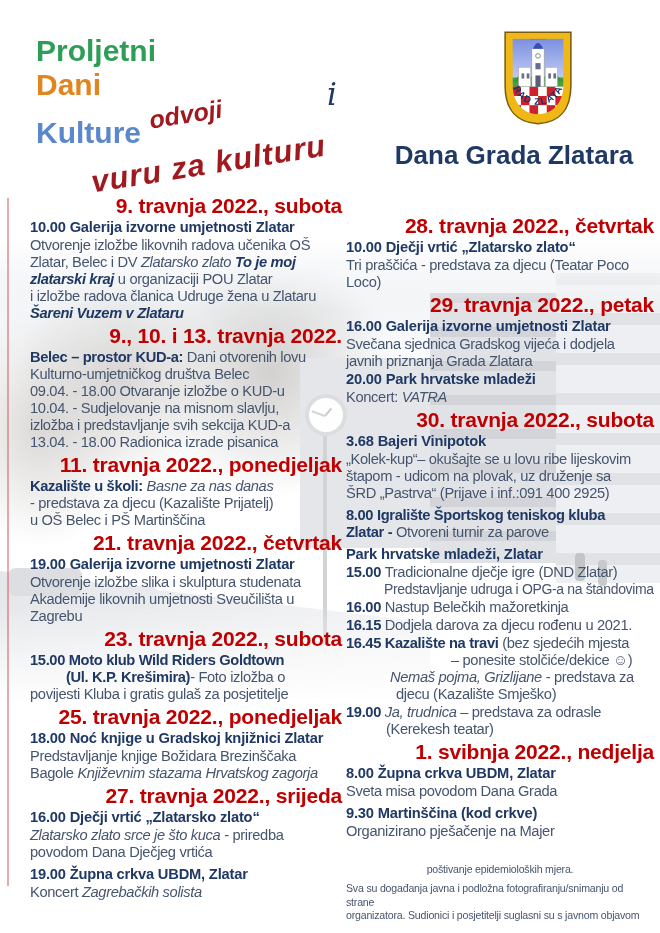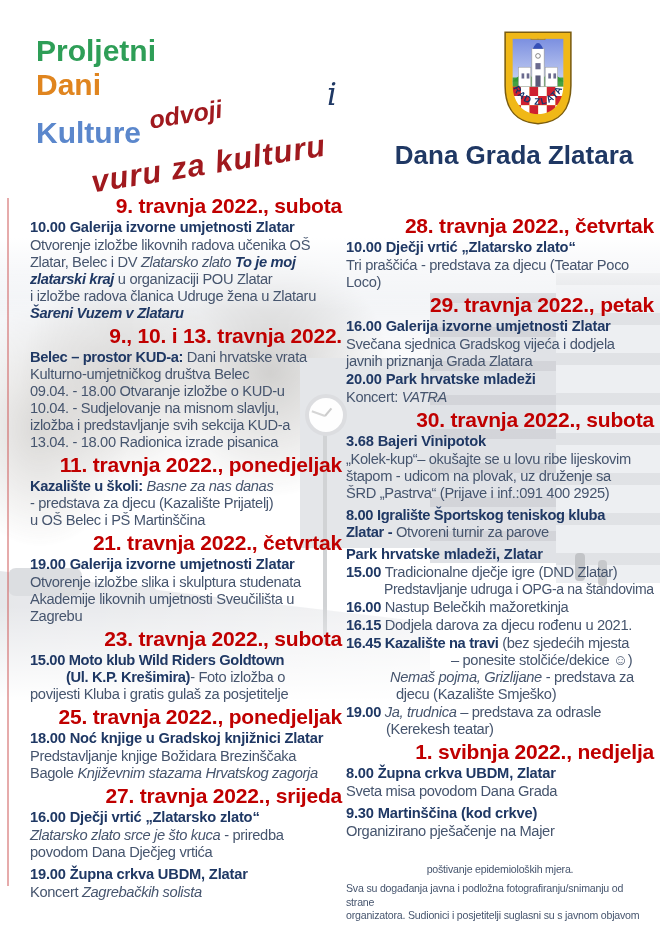--- a/index.html
+++ b/index.html
@@ -154,21 +154,21 @@
 
   <div class="rt">
     <div>Dana Grada Zlatara</div>
   </div>
 
   <div class="col col-left" id="col-left">
       <div class="date-line">9. travnja 2022., subota</div>
       <div class="para hdr"><span class="b">10.00 Galerija izvorne umjetnosti Zlatar</span></div>
       <div class="para"><span>Otvorenje izložbe likovnih radova učenika OŠ</span><br><span>Zlatar, Belec i DV </span><span class="i">Zlatarsko zlato</span><span> </span><span class="b i">To je moj</span><br><span class="b i">zlatarski kraj</span><span> u organizaciji POU Zlatar</span><br><span>i izložbe radova članica Udruge žena u Zlataru</span><br><span class="b i">Šareni Vuzem v Zlataru</span></div>
       <div class="date-line">9., 10. i 13. travnja 2022.</div>
-      <div class="para"><span class="b">Belec – prostor KUD-a:</span><span> Dani hrvatske vrata</span><br><span>Kulturno-umjetničkog društva Belec</span><br><span>09.04. - 18.00 Otvaranje izložbe o KUD-u</span><br><span>10.04. -  Sudjelovanje na misnom slavlju,</span><br><span>izložba i predstavljanje svih sekcija KUD-a</span><br><span>13.04. - 18.00 Radionica izrade pisanica</span></div>
+      <div class="para"><span class="b">Belec – prostor KUD-a:</span><span> Dani otvorenih lovu</span><br><span>Kulturno-umjetničkog društva Belec</span><br><span>09.04. - 18.00 Otvaranje izložbe o KUD-u</span><br><span>10.04. -  Sudjelovanje na misnom slavlju,</span><br><span>izložba i predstavljanje svih sekcija KUD-a</span><br><span>13.04. - 18.00 Radionica izrade pisanica</span></div>
       <div class="date-line">11. travnja 2022., ponedjeljak</div>
       <div class="para"><span class="b">Kazalište u školi: </span><span class="i">Basne za nas danas</span><br><span>- predstava za djecu (Kazalište Prijatelj)</span><br><span>u OŠ Belec i PŠ Martinščina</span></div>
       <div class="date-line">21. travnja 2022., četvrtak</div>
       <div class="para hdr"><span class="b">19.00 Galerija izvorne umjetnosti Zlatar</span></div>
       <div class="para"><span>Otvorenje izložbe slika i skulptura studenata</span><br><span>Akademije likovnih umjetnosti Sveučilišta u</span><br><span>Zagrebu</span></div>
       <div class="date-line">23. travnja 2022., subota</div>
       <div class="para"><span class="b">15.00 Moto klub Wild Riders Goldtown</span><br><span class="b pad" style="padding-left: 36px;">(Ul. K.P. Krešimira) </span><span>- Foto izložba o</span><br><span>povijesti Kluba i gratis gulaš za posjetitelje</span></div>
       <div class="date-line">25. travnja 2022., ponedjeljak</div>
       <div class="para hdr"><span class="b">18.00 Noć knjige u Gradskoj knjižnici Zlatar</span></div>
       <div class="para"><span>Predstavljanje knjige Božidara Brezinščaka</span><br><span>Bagole </span><span class="i">Književnim stazama Hrvatskog zagorja</span></div>

